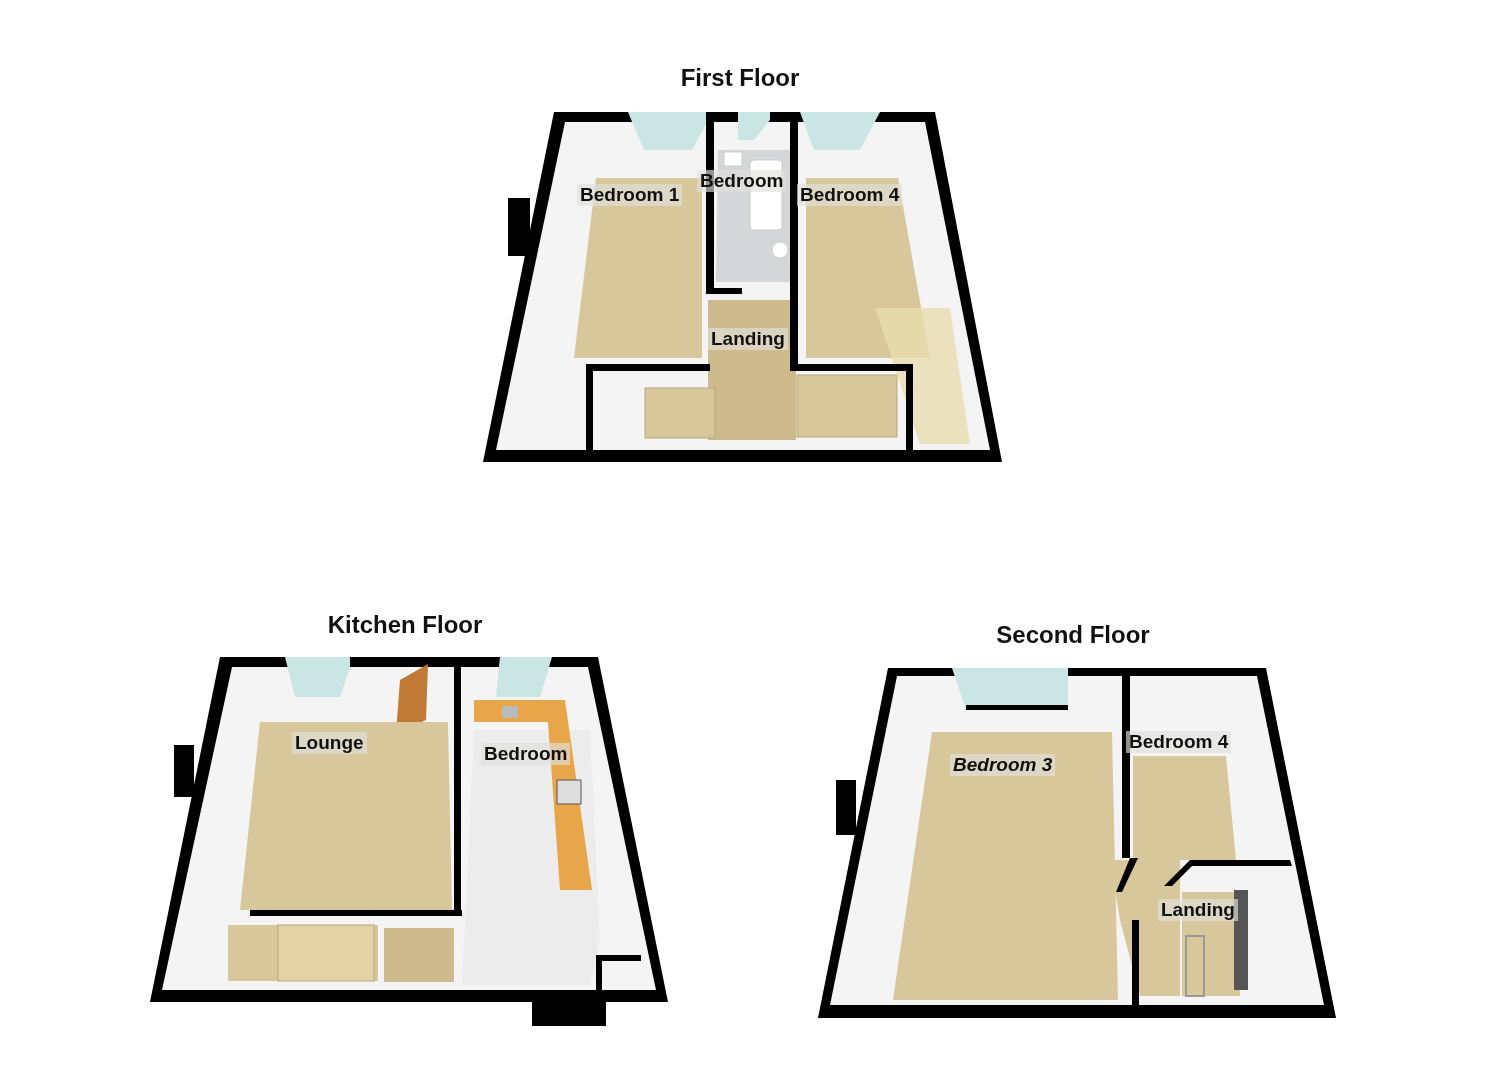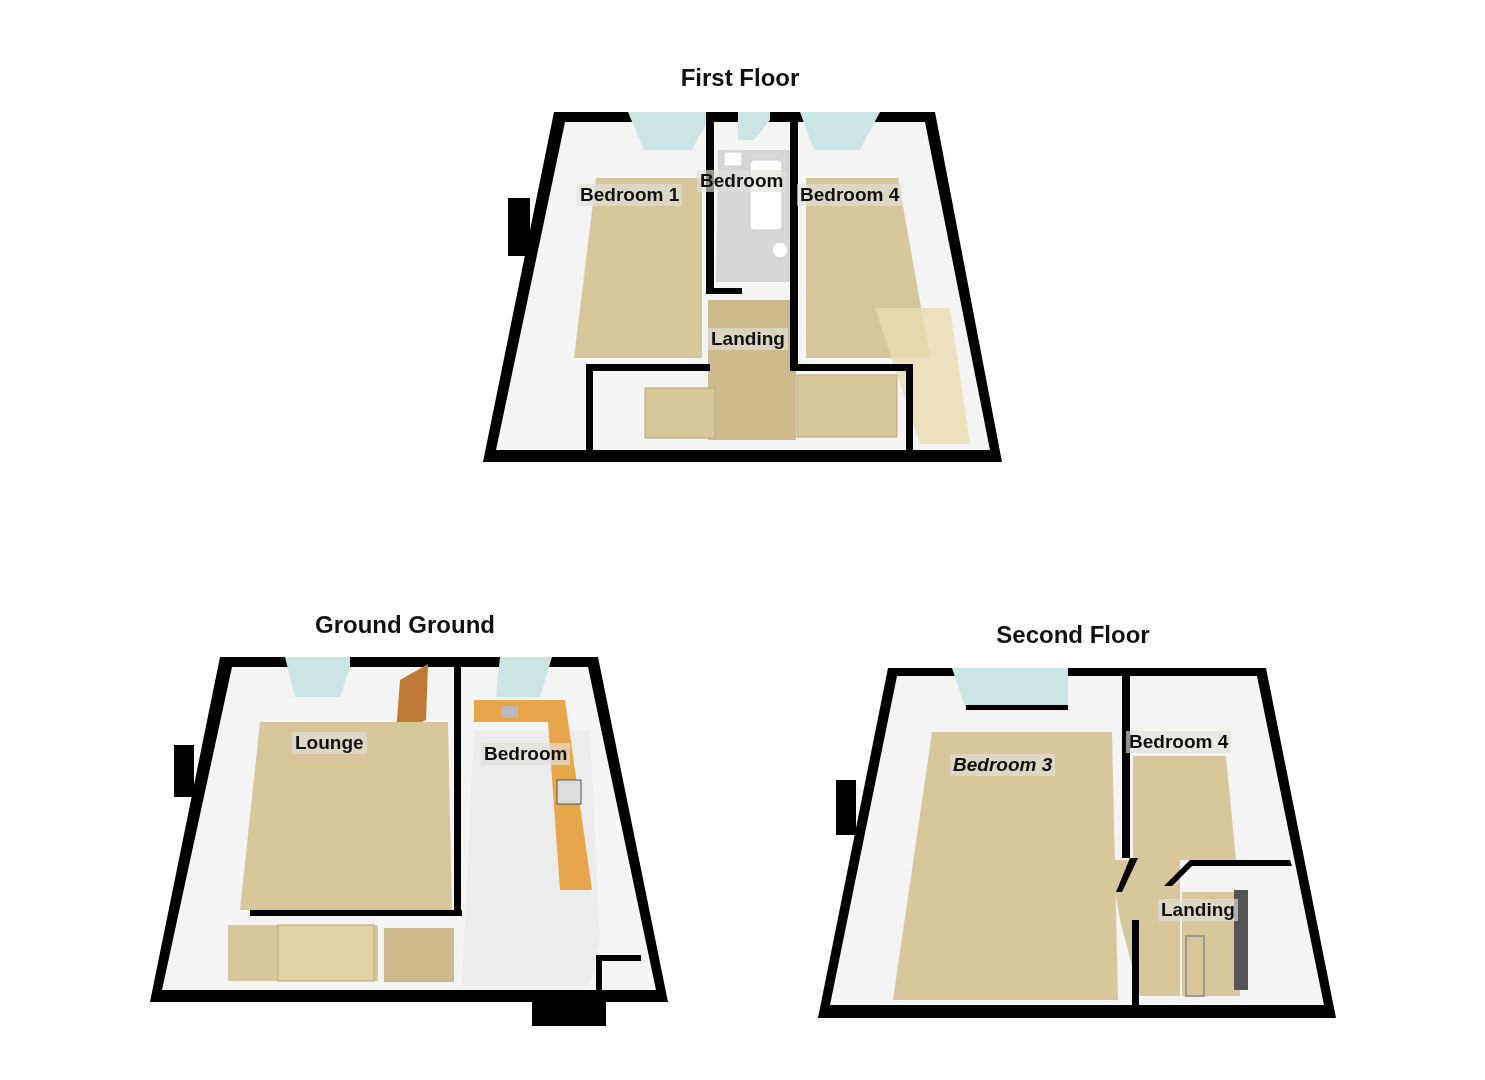--- a/index.html
+++ b/index.html
@@ -53,21 +53,21 @@
   <rect x="586" y="364" width="7" height="86" fill="#000"></rect>
   <rect x="906" y="364" width="7" height="86" fill="#000"></rect>
   <rect x="706" y="288" width="36" height="6" fill="#000"></rect>
 </svg>
 
 <span class="room-label" style="left:577px; top:184px;">Bedroom 1</span>
 <span class="room-label" style="left:697px; top:170px;">Bedroom</span>
 <span class="room-label" style="left:797px; top:184px;">Bedroom 4</span>
 <span class="room-label" style="left:708px; top:328px;">Landing</span>
 
-<div class="floor-title" style="left:405px; top:611px;">Ground Ground</div>
+<div class="floor-title" style="left:405px; top:611px;">Kitchen Floor</div>
 
 <svg class="plan" width="1485" height="1080">
   <polygon points="220,657 598,657 668,1002 150,1002" fill="#000"></polygon>
   <polygon points="232,667 588,667 656,990 162,990" fill="#f4f4f4"></polygon>
   <rect x="174" y="745" width="20" height="52" fill="#000"></rect>
   <rect x="532" y="990" width="74" height="36" fill="#000"></rect>
 
   <polygon points="285,657 350,657 350,667 340,697 295,697" fill="#c9e6e4"></polygon>
   <polygon points="500,657 552,657 540,697 496,697" fill="#c9e6e4"></polygon>
 

